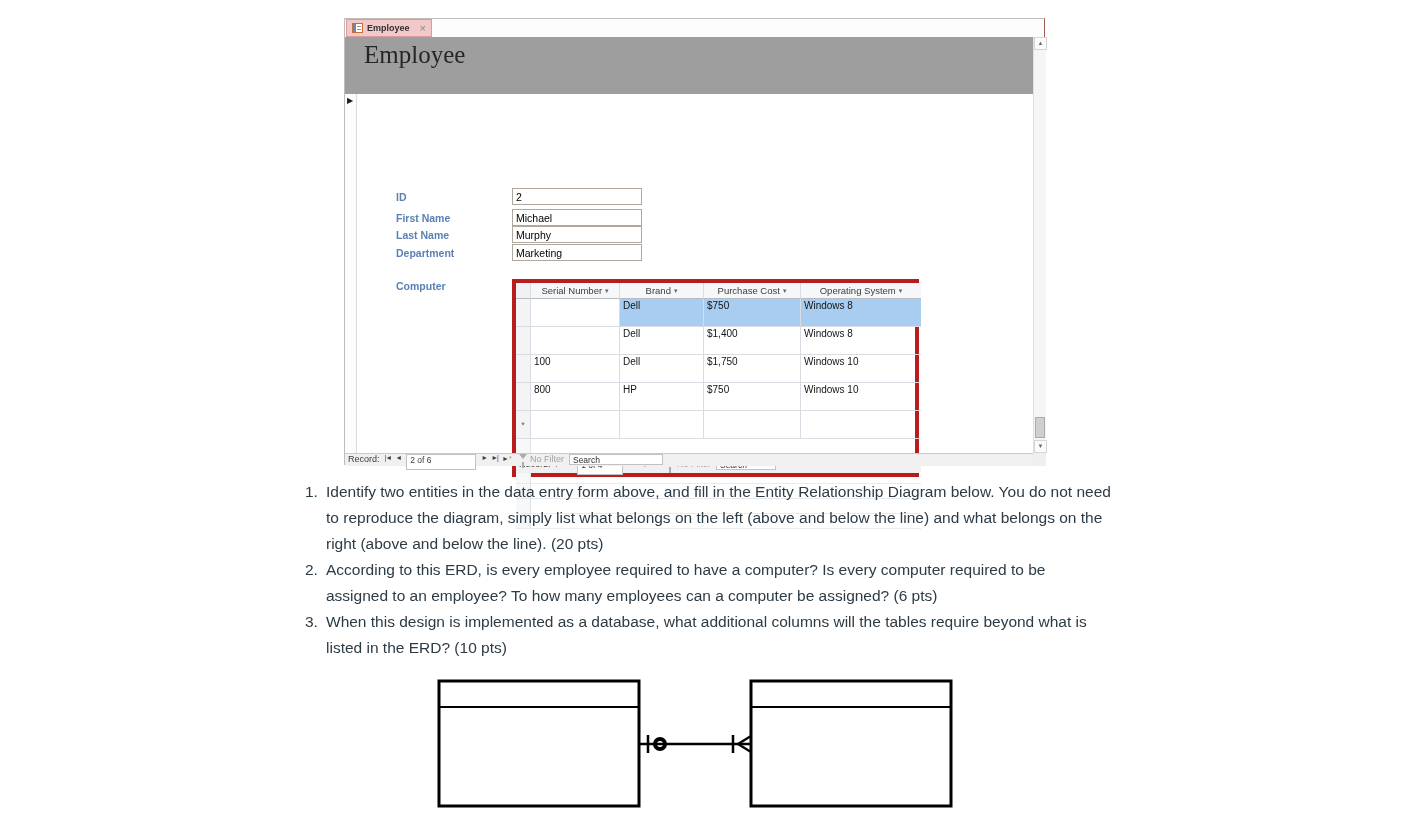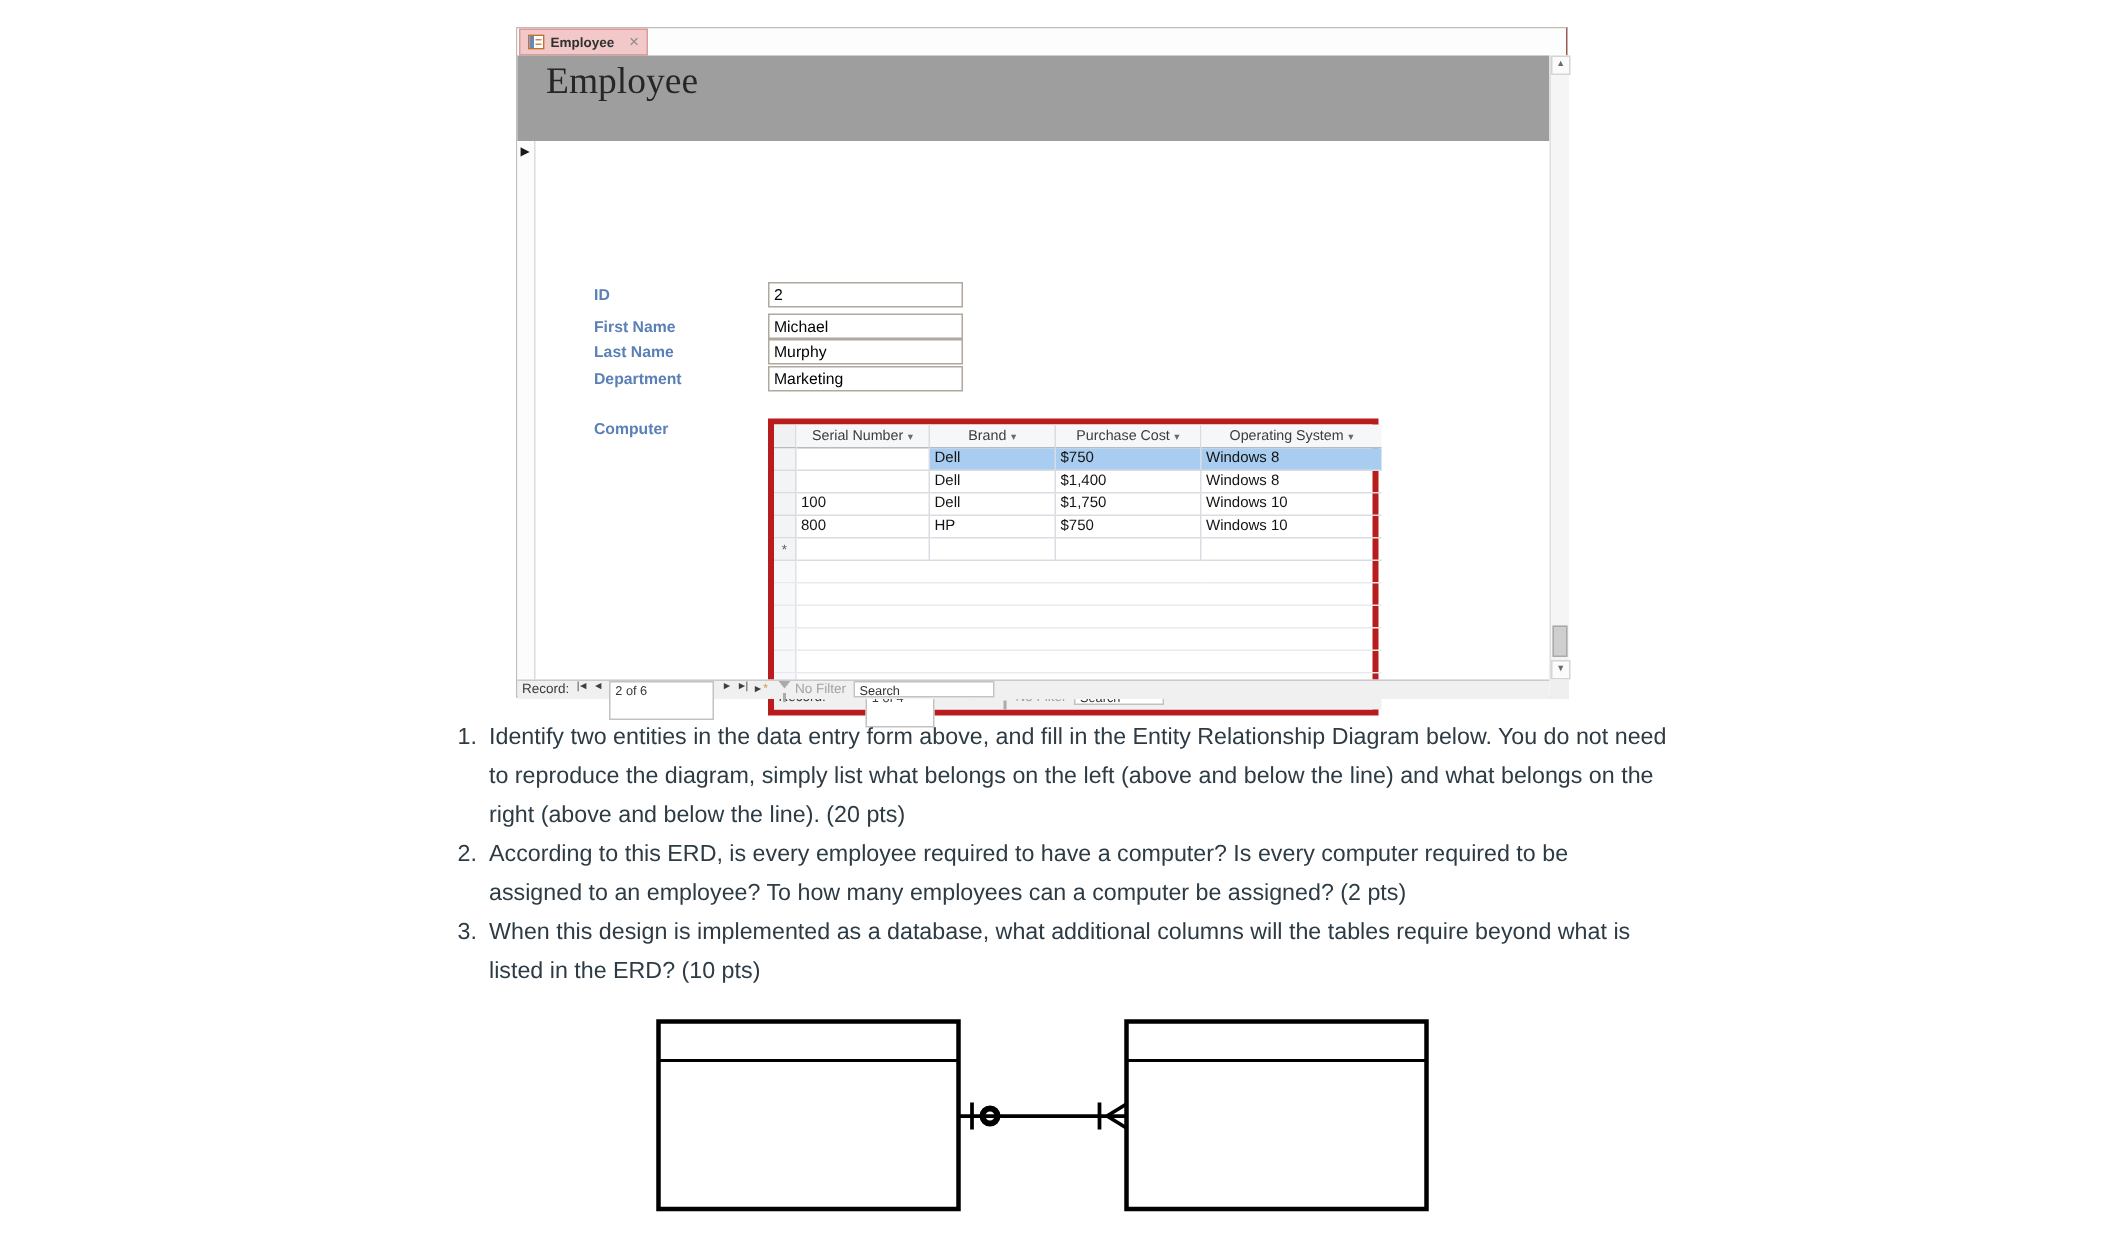--- a/index.html
+++ b/index.html
@@ -42,35 +42,35 @@
   .c0 { width:15px;  flex:none; padding:0; background:#f3f4f6; }
   .c1 { width:89px;  flex:none; }
   .c2 { width:84px;  flex:none; }
   .c3 { width:97px;  flex:none; }
   .c4 { width:120px; flex:none; border-right:none; }
   .sf-head { height:16px; }
   .sf-head .sf-cell { background:#f6f7f9; border-bottom:1px solid #b8bcc2; color:#3c3c3c;
                       font-size:9.5px; display:flex; align-items:center; justify-content:center; gap:3px; padding:0; }
   .sf-head .c0 { background:#f0f1f3; }
   .dd-icon { font-size:7px; color:#6a6a6a; }
-  .sf-data { height:15px; }
+  .sf-data { height:28px; }
   .sel-bg { background:#a8cdf0; }
   .sf-newrow .c0 { display:flex; align-items:center; justify-content:center; font-size:9px; color:#5a5a5a; }
   .sf-empty { height:15px; }
   .sf-empty .sf-cell { border-right:none; border-bottom:1px solid #e8eaee; }
   .sf-empty .c0 { border-right:1px solid #e0e3e8; background:#f7f8fa; }
 
   
   .nav-bar { display:flex; background:#f0f0f0; border-top:1px solid #c6c6c6;
              font-size:9px; color:#3a3a3a; }
   .sf-nav { position:absolute; left:0; bottom:0; width:405px; height:15px; }
   .main-nav { position:absolute; left:0; top:434px; width:688px; height:13px; border-top:1px solid #cacaca; }
   .nav-label { margin:0 3px 0 3px; white-space:nowrap; }
   .nav-btn { font-size:7px; color:#3f3f3f; margin:0 2px; white-space:nowrap; letter-spacing:-1px; }
-  .nav-pos { background:#fff; border:1px solid #c2c2c2; height:26px; padding:0 3px; margin:0 3px;
+  .nav-pos { background:#fff; border:1px solid #c2c2c2; height:16px; padding:0 3px; margin:0 3px;
              font-size:8.5px; line-height:10px; white-space:nowrap; }
   .sf-nav .nav-pos { width:46px; } .main-nav .nav-pos { width:70px; }
   .nav-new-star { color:#d19b4a; font-size:8px; margin-left:1px; }
   .funnel { width:0; height:0; border-left:4px solid transparent; border-right:4px solid transparent;
             border-top:5px solid #9a9a9a; position:relative; margin:0 3px 0 6px; opacity:.8; }
   .funnel::after { content:''; position:absolute; left:-1px; top:-1px; width:2px; height:6px; background:#9a9a9a; top:3px; }
   .nav-nofilter { color:#a2a2a2; white-space:nowrap; }
   .nav-search { background:#fff; border:1px solid #c2c2c2; height:11px; padding:0 3px; margin-left:5px;
                 font-size:8.5px; line-height:10px; color:#2f2f2f; }
   .sf-nav .nav-search { width:60px; } .main-nav .nav-search { width:94px; }
@@ -268,21 +268,21 @@
     <div class="scroll-corner"></div>
   </div>
 
   <div class="questions">
     <div class="q-item">
       <span class="q-num">1.</span>
       <span class="q-text">Identify two entities in the data entry form above, and fill in the Entity Relationship Diagram below. You do not need to reproduce the diagram, simply list what belongs on the left (above and below the line) and what belongs on the right (above and below the line). (20 pts)</span>
     </div>
     <div class="q-item">
       <span class="q-num">2.</span>
-      <span class="q-text">According to this ERD, is every employee required to have a computer? Is every computer required to be assigned to an employee? To how many employees can a computer be assigned? (2 pts)</span>
+      <span class="q-text">According to this ERD, is every employee required to have a computer? Is every computer required to be assigned to an employee? To how many employees can a computer be assigned? (6 pts)</span>
     </div>
     <div class="q-item">
       <span class="q-num">3.</span>
       <span class="q-text">When this design is implemented as a database, what additional columns will the tables require beyond what is listed in the ERD? (10 pts)</span>
     </div>
   </div>
 
   <svg class="erd" width="516" height="134" viewBox="0 0 516 134">
 
     <g>

